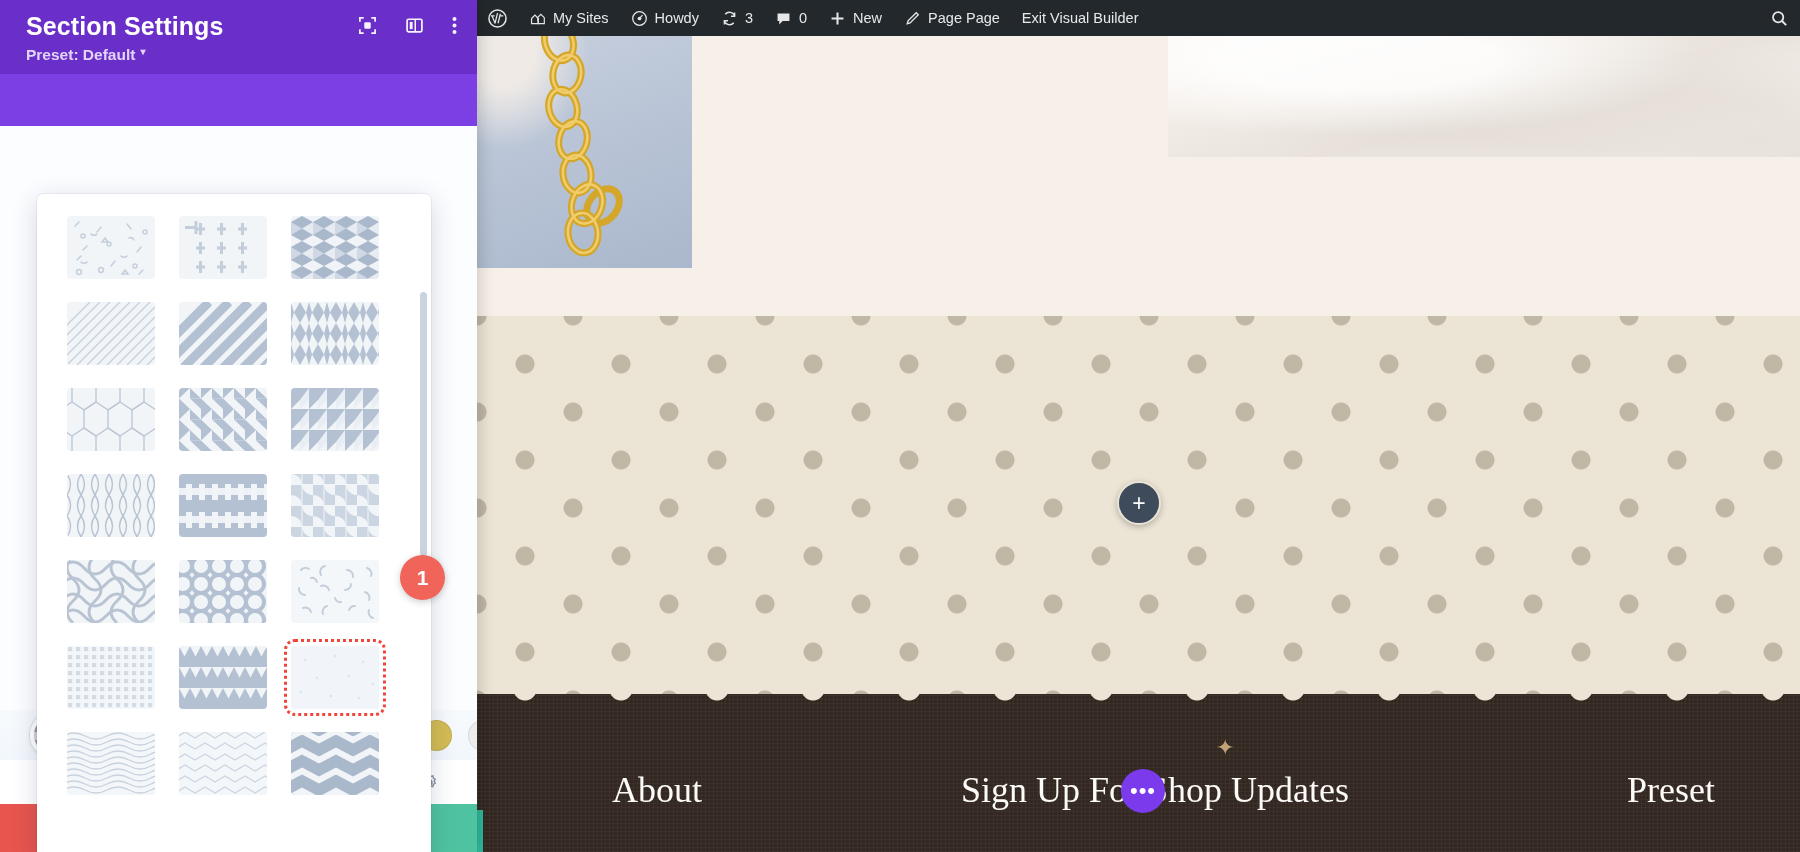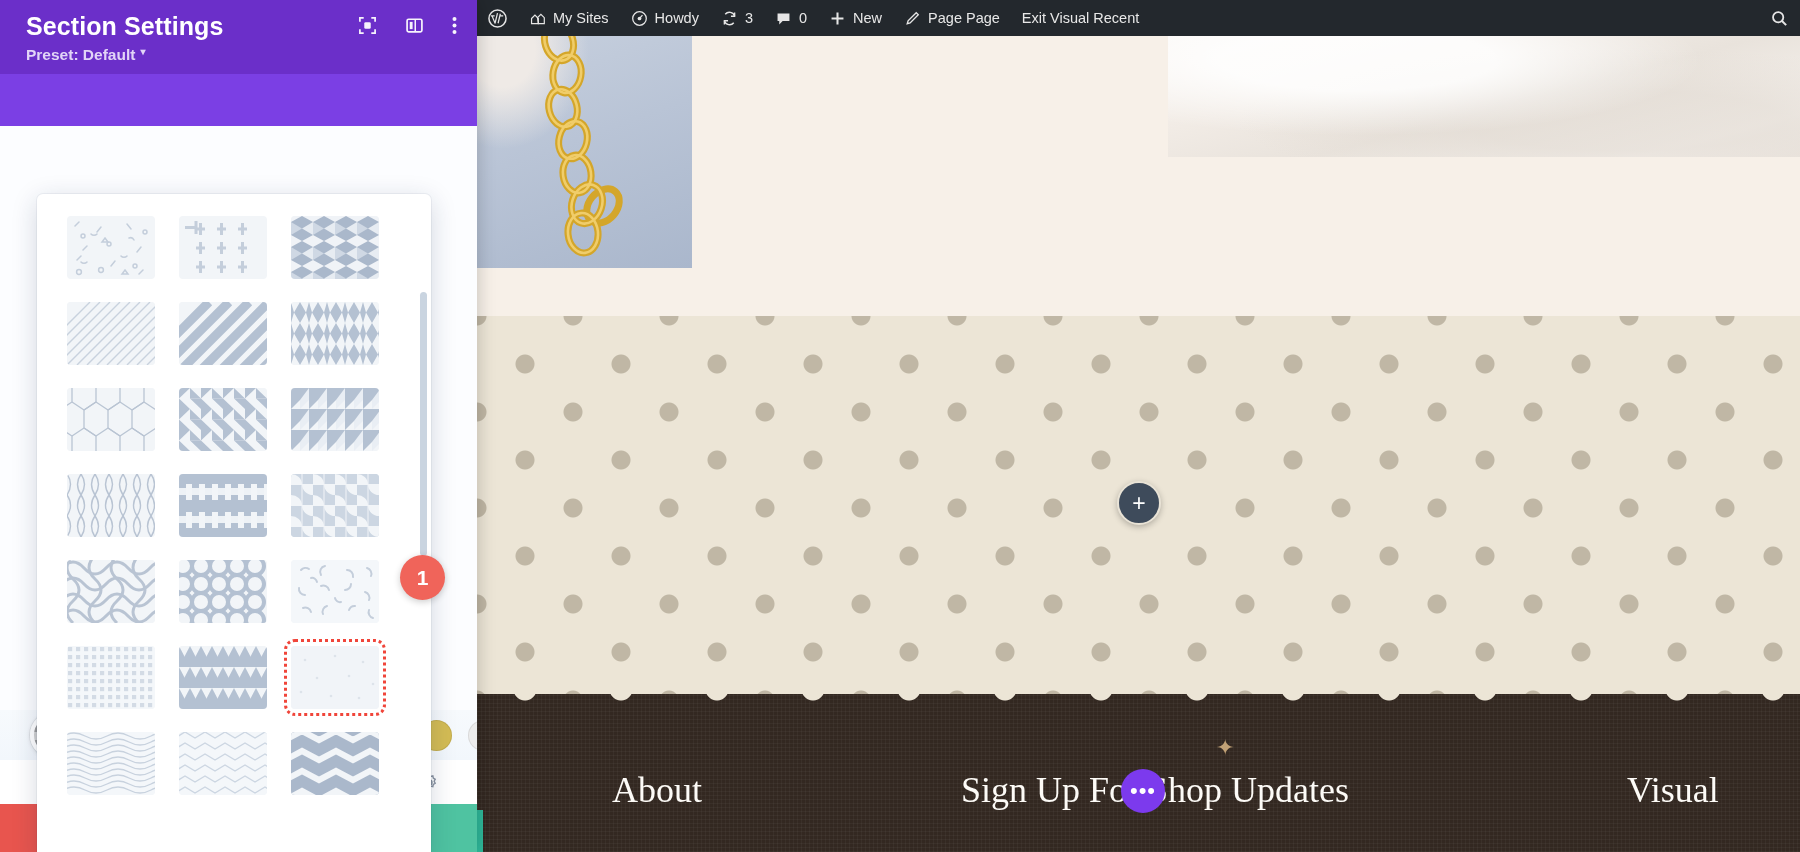--- a/index.html
+++ b/index.html
@@ -277,21 +277,21 @@
     <div id="dots-section"></div>
 
     <div id="add-section-btn">
       <span>+</span>
     </div>
 
     <div id="footer">
       <div id="footer-scallop"></div>
       <div class="footer-link" id="footer-about">About</div>
       <div class="footer-link" id="footer-signup">Sign Up For Shop Updates</div>
-      <div class="footer-link" id="footer-contact">Visual</div>
+      <div class="footer-link" id="footer-contact">Preset</div>
     </div>
     <div id="footer-sparkle">✦</div>
     <div id="footer-ellipsis">•••</div>
     <div id="teal-edge"></div>
 
     <div id="adminbar">
       <div class="ab-item">
         <span class="glyph">
           <svg width="19" height="19" viewBox="0 0 20 20">
               <circle cx="10" cy="10" r="9" fill="none" stroke="#e6e6e6" stroke-width="1.6"></circle>
@@ -345,21 +345,21 @@
       </div>
       <div class="ab-item">
         <span class="glyph">
           <svg width="17" height="17" viewBox="0 0 20 20">
               <path d="M14.4 3.2 16.8 5.6 7.2 15.2 3.8 16.2l1-3.4z" fill="none" stroke="#e6e6e6" stroke-width="1.6"></path>
             </svg>
         </span>
         <span>Page Page</span>
       </div>
       <div class="ab-item">
-        <span>Exit Visual Recent</span>
+        <span>Exit Visual Builder</span>
       </div>
       <div class="ab-spacer"></div>
       <div class="ab-item">
         <span class="glyph">
           <svg width="19" height="19" viewBox="0 0 20 20">
               <circle cx="8.6" cy="8.6" r="5.4" fill="none" stroke="#e6e6e6" stroke-width="1.9"></circle>
               <path d="M12.6 12.6 17 17" stroke="#e6e6e6" stroke-width="2.1"></path>
             </svg>
         </span>
       </div>

